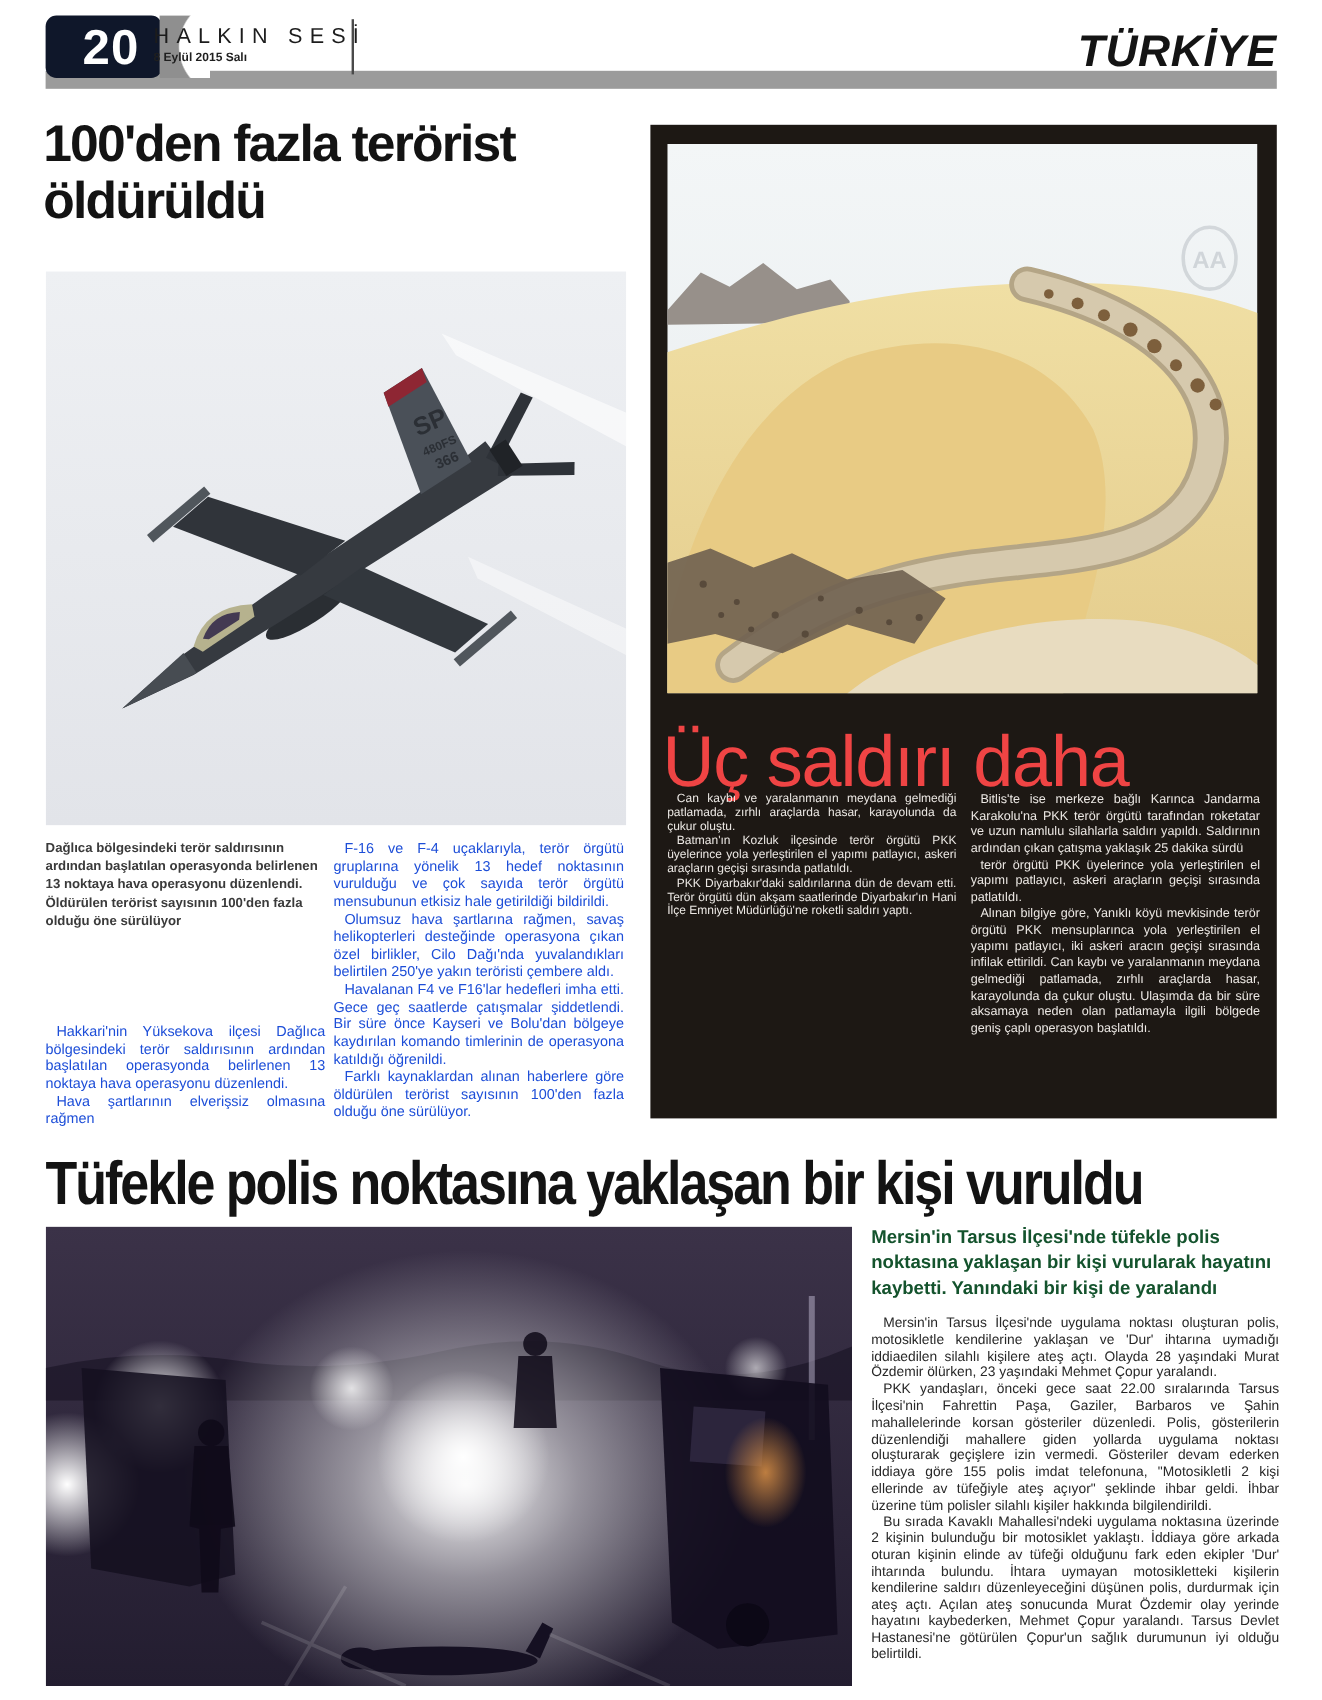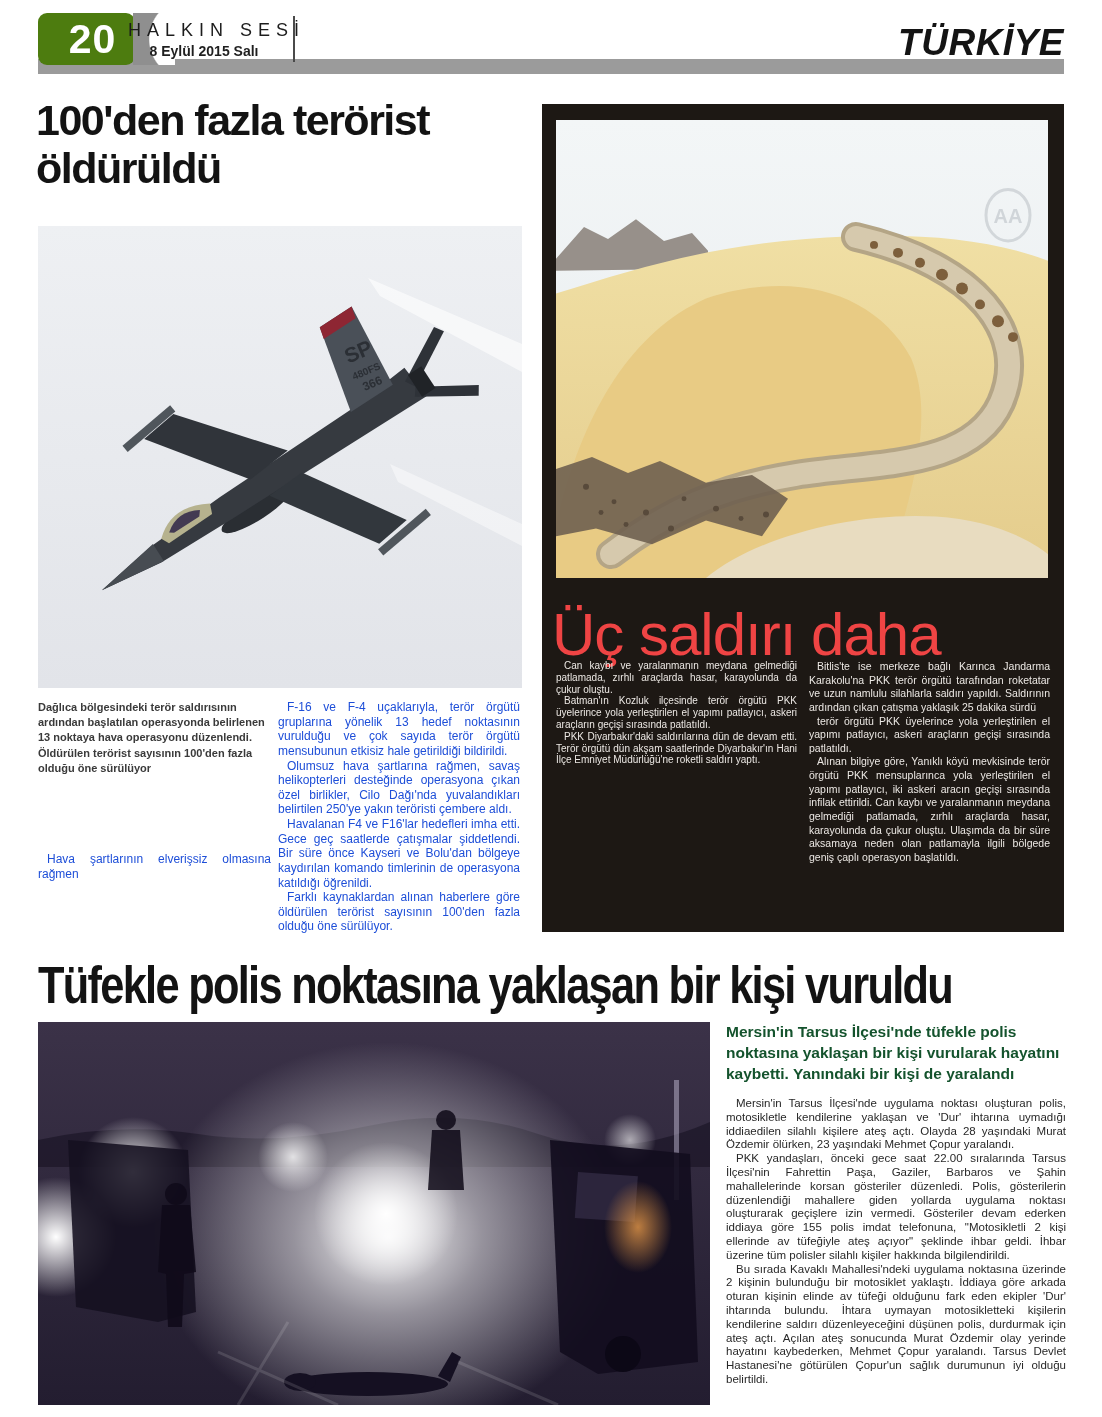--- a/index.html
+++ b/index.html
@@ -5,29 +5,29 @@
   * { margin:0; padding:0; box-sizing:border-box; }
   html,body { background:#ffffff; }
   .page {
     position:relative; width:1102px; height:1417px; background:#ffffff;
     font-family:"Liberation Sans", sans-serif; overflow:hidden; color:#222;
   }
   .abs { position:absolute; }
 
   
   .hdr-rule { left:38px; top:59px; width:1026px; height:15px; background:#9b9b9b; }
-  .pagenum { left:38px; top:13px; width:97px; height:52px; background:#4d7c0f;
+  .pagenum { left:38px; top:13px; width:97px; height:52px; background:#0f172a;
     border-radius:9px; color:#fff; font-size:41px; font-weight:bold;
     display:flex; align-items:center; justify-content:center; letter-spacing:1px; z-index:2;padding-left:12px; }
   .pagenum-notch { left:133px; top:13px; width:42px; height:52px; z-index:2;
     background:radial-gradient(circle at 135% 50%, #ffffff 64%, #8f8f8f 66%); }
   .masthead-name { left:128px; top:20px; width:168px; text-align:center; z-index:3;
     font-size:18px; font-weight:normal; letter-spacing:6px; color:#1c1c1c; white-space:nowrap; }
-  .masthead-date { left:128px; top:43px; width:152px; text-align:center; z-index:3;
-    font-size:14px; font-weight:bold; color:#1f1f1f; white-space:nowrap; }
+  .masthead-date { left:128px; top:43px; width:152px; text-align:left; z-index:3;
+    font-size:10px; font-weight:bold; color:#1f1f1f; white-space:nowrap; }
   .hdr-divider { left:293px; top:16px; width:2px; height:46px; background:#4a4a4a; z-index:3; }
   .section-title { right:38px; top:22px; font-size:37px; font-weight:bold; font-style:italic;
     color:#141414; letter-spacing:0.5px; z-index:3; }
 
   
   .a1-headline { left:36px; top:96px; width:492px; font-size:43px; font-weight:bold;
     line-height:1.12; letter-spacing:-1.5px; color:#131313; }
   .a1-photo { left:38px; top:226px; width:484px; height:462px; overflow:hidden; }
   .a1-lead { left:38px; top:700px; width:233px; font-size:11px; font-weight:bold;
     line-height:1.38; color:#3a3a3a; }
@@ -111,20 +111,21 @@
           <polygon points="398,240 452,210 458,219 404,250" fill="#2e3238"></polygon>
           <polygon points="398,258 452,292 458,283 404,250" fill="#2e3238"></polygon>
           <rect x="404" y="236" width="16" height="26" fill="#202327"></rect>
         </g>
       </svg>
     </div>
 
     <p class="abs a1-lead">Dağlıca bölgesindeki terör saldırısının ardından başlatılan operasyonda belirlenen 13 noktaya hava operasyonu düzenlendi. Öldürülen terörist sayısının 100'den fazla olduğu öne sürülüyor</p>
 
     <div class="abs a1-col1 bodytext">
+      <p>Hakkari'nin Yüksekova ilçesi Dağlıca bölgesindeki terör saldırısının ardından başlatılan operasyonda belirlenen 13 noktaya hava operasyonu düzenlendi.</p>
       <p>Hava şartlarının elverişsiz olmasına rağmen</p>
     </div>
     <div class="abs a1-col2 bodytext">
       <p>F-16 ve F-4 uçaklarıyla, terör örgütü gruplarına yönelik 13 hedef noktasının vurulduğu ve çok sayıda terör örgütü mensubunun etkisiz hale getirildiği bildirildi.</p>
       <p>Olumsuz hava şartlarına rağmen, savaş helikopterleri desteğinde operasyona çıkan özel birlikler, Cilo Dağı'nda yuvalandıkları belirtilen 250'ye yakın teröristi çembere aldı.</p>
       <p>Havalanan F4 ve F16'lar hedefleri imha etti. Gece geç saatlerde çatışmalar şiddetlendi. Bir süre önce Kayseri ve Bolu'dan bölgeye kaydırılan komando timlerinin de operasyona katıldığı öğrenildi.</p>
       <p>Farklı kaynaklardan alınan haberlere göre öldürülen terörist sayısının 100'den fazla olduğu öne sürülüyor.</p>
     </div>
   </div>
 

